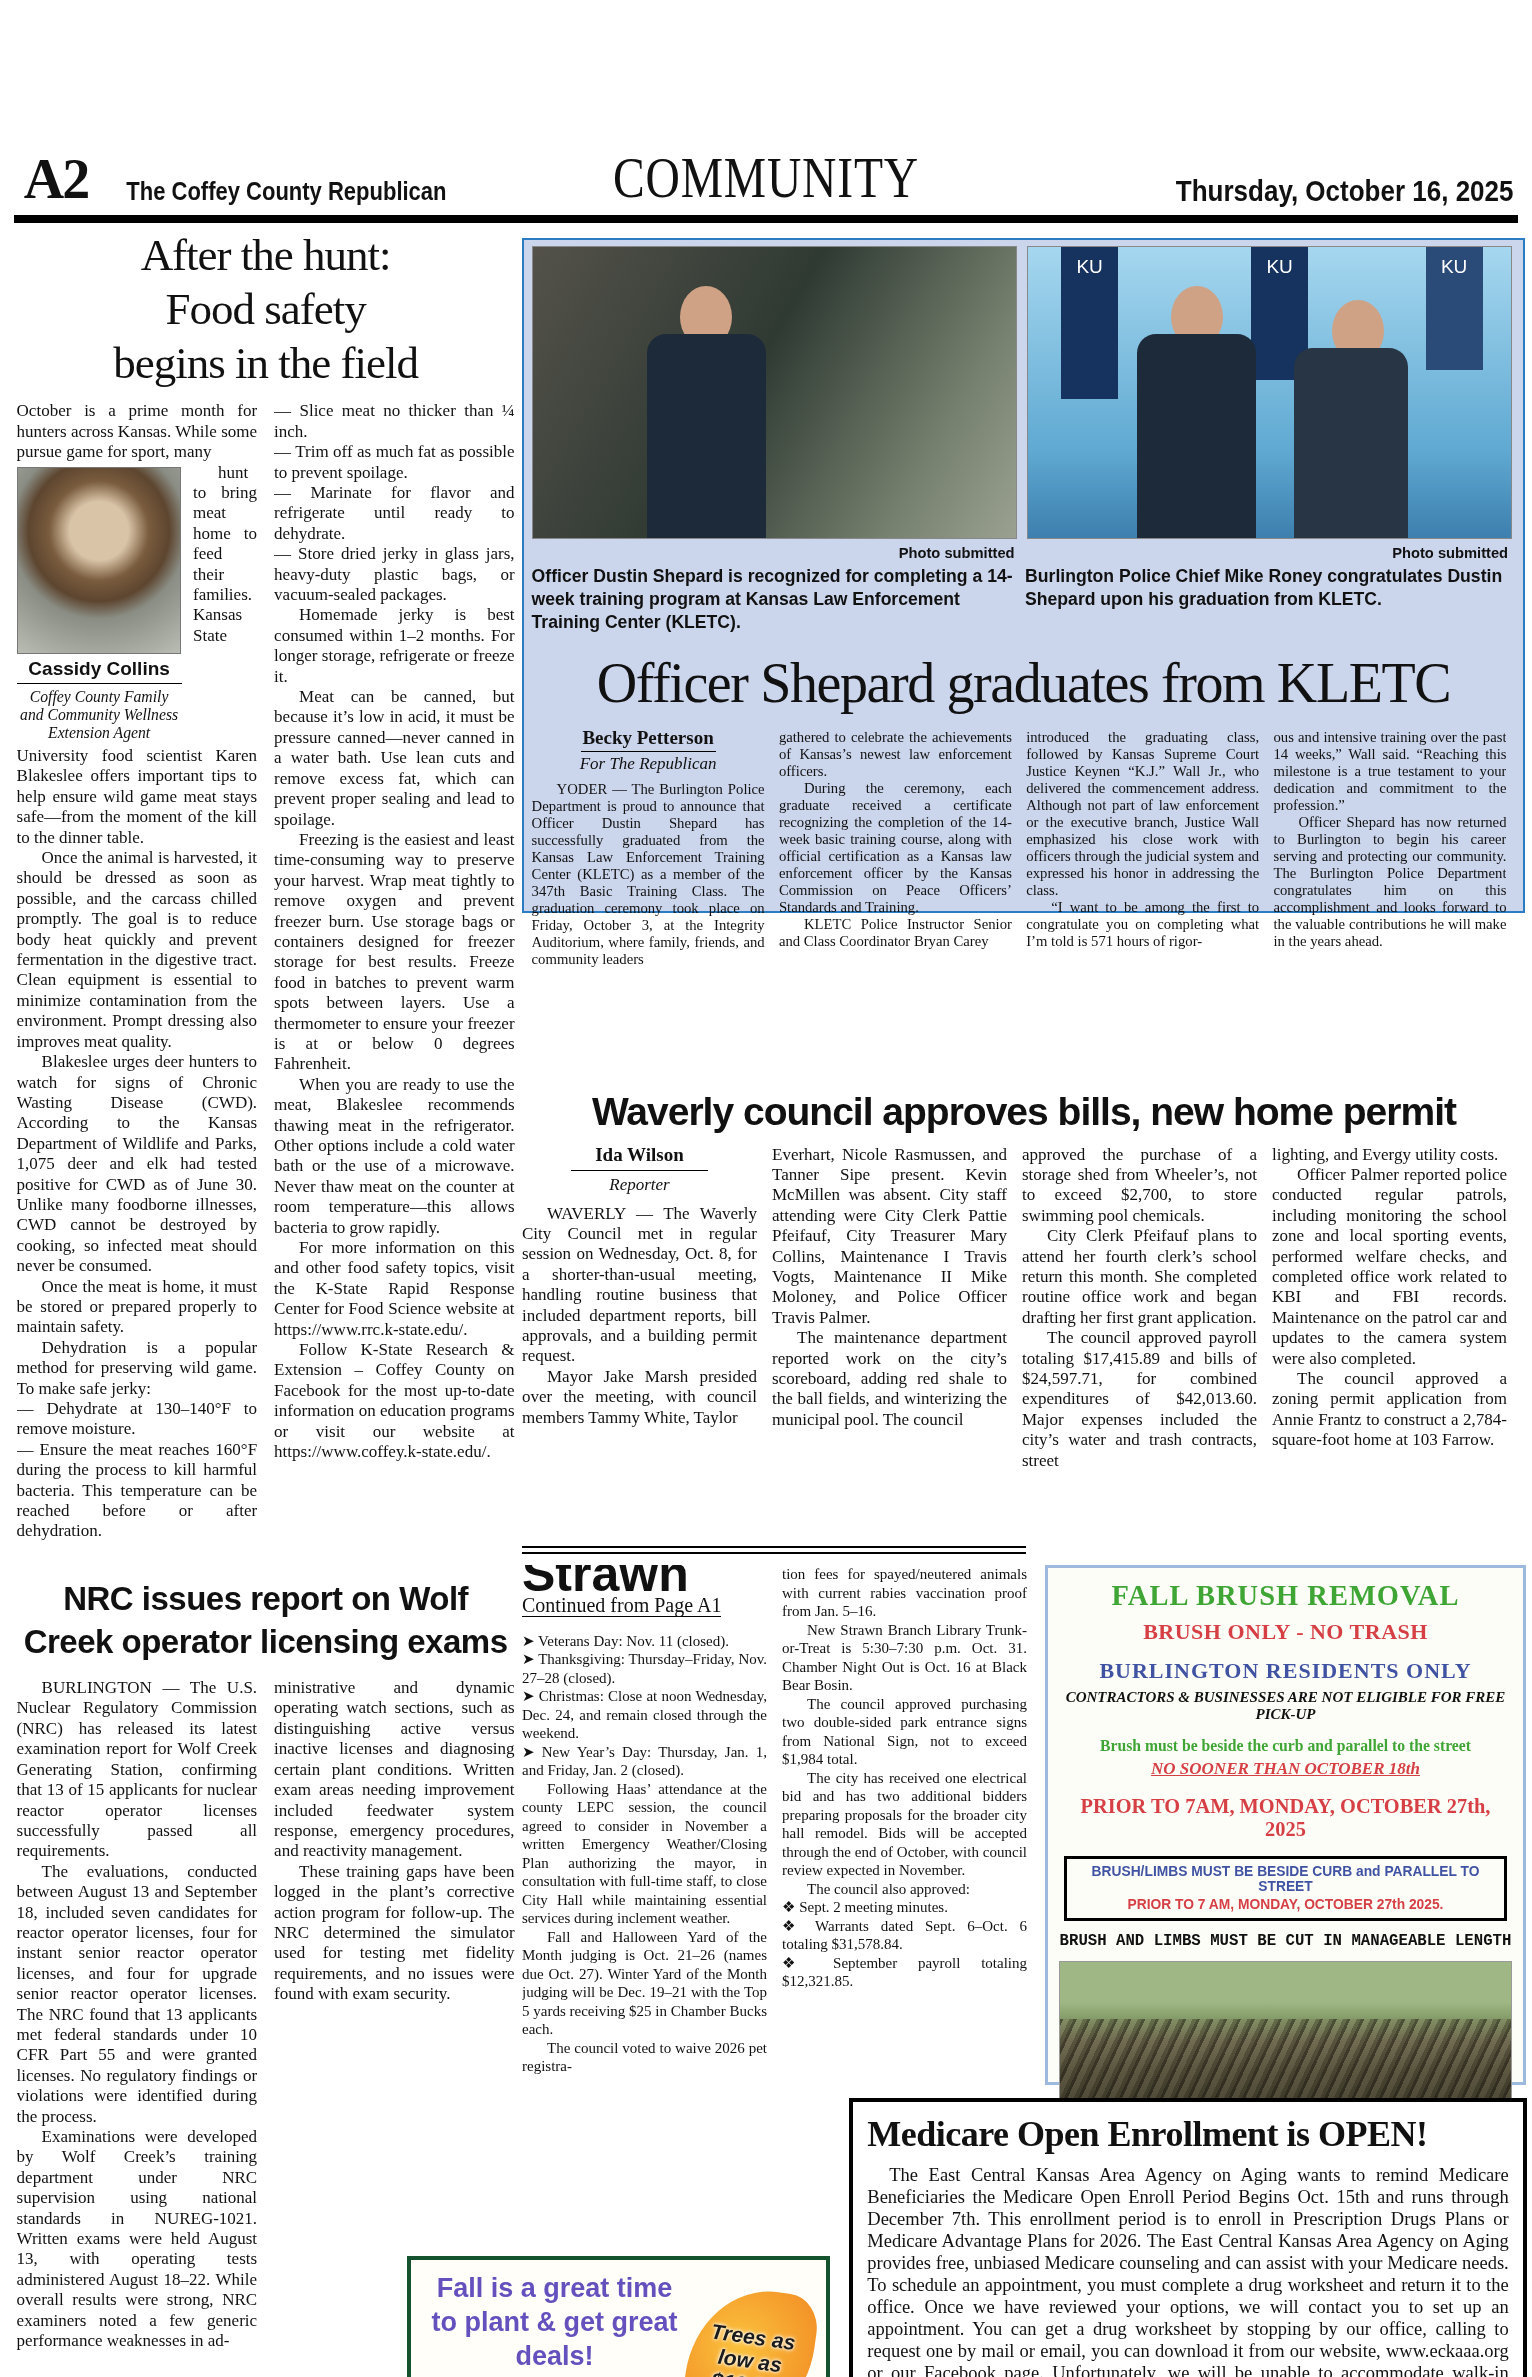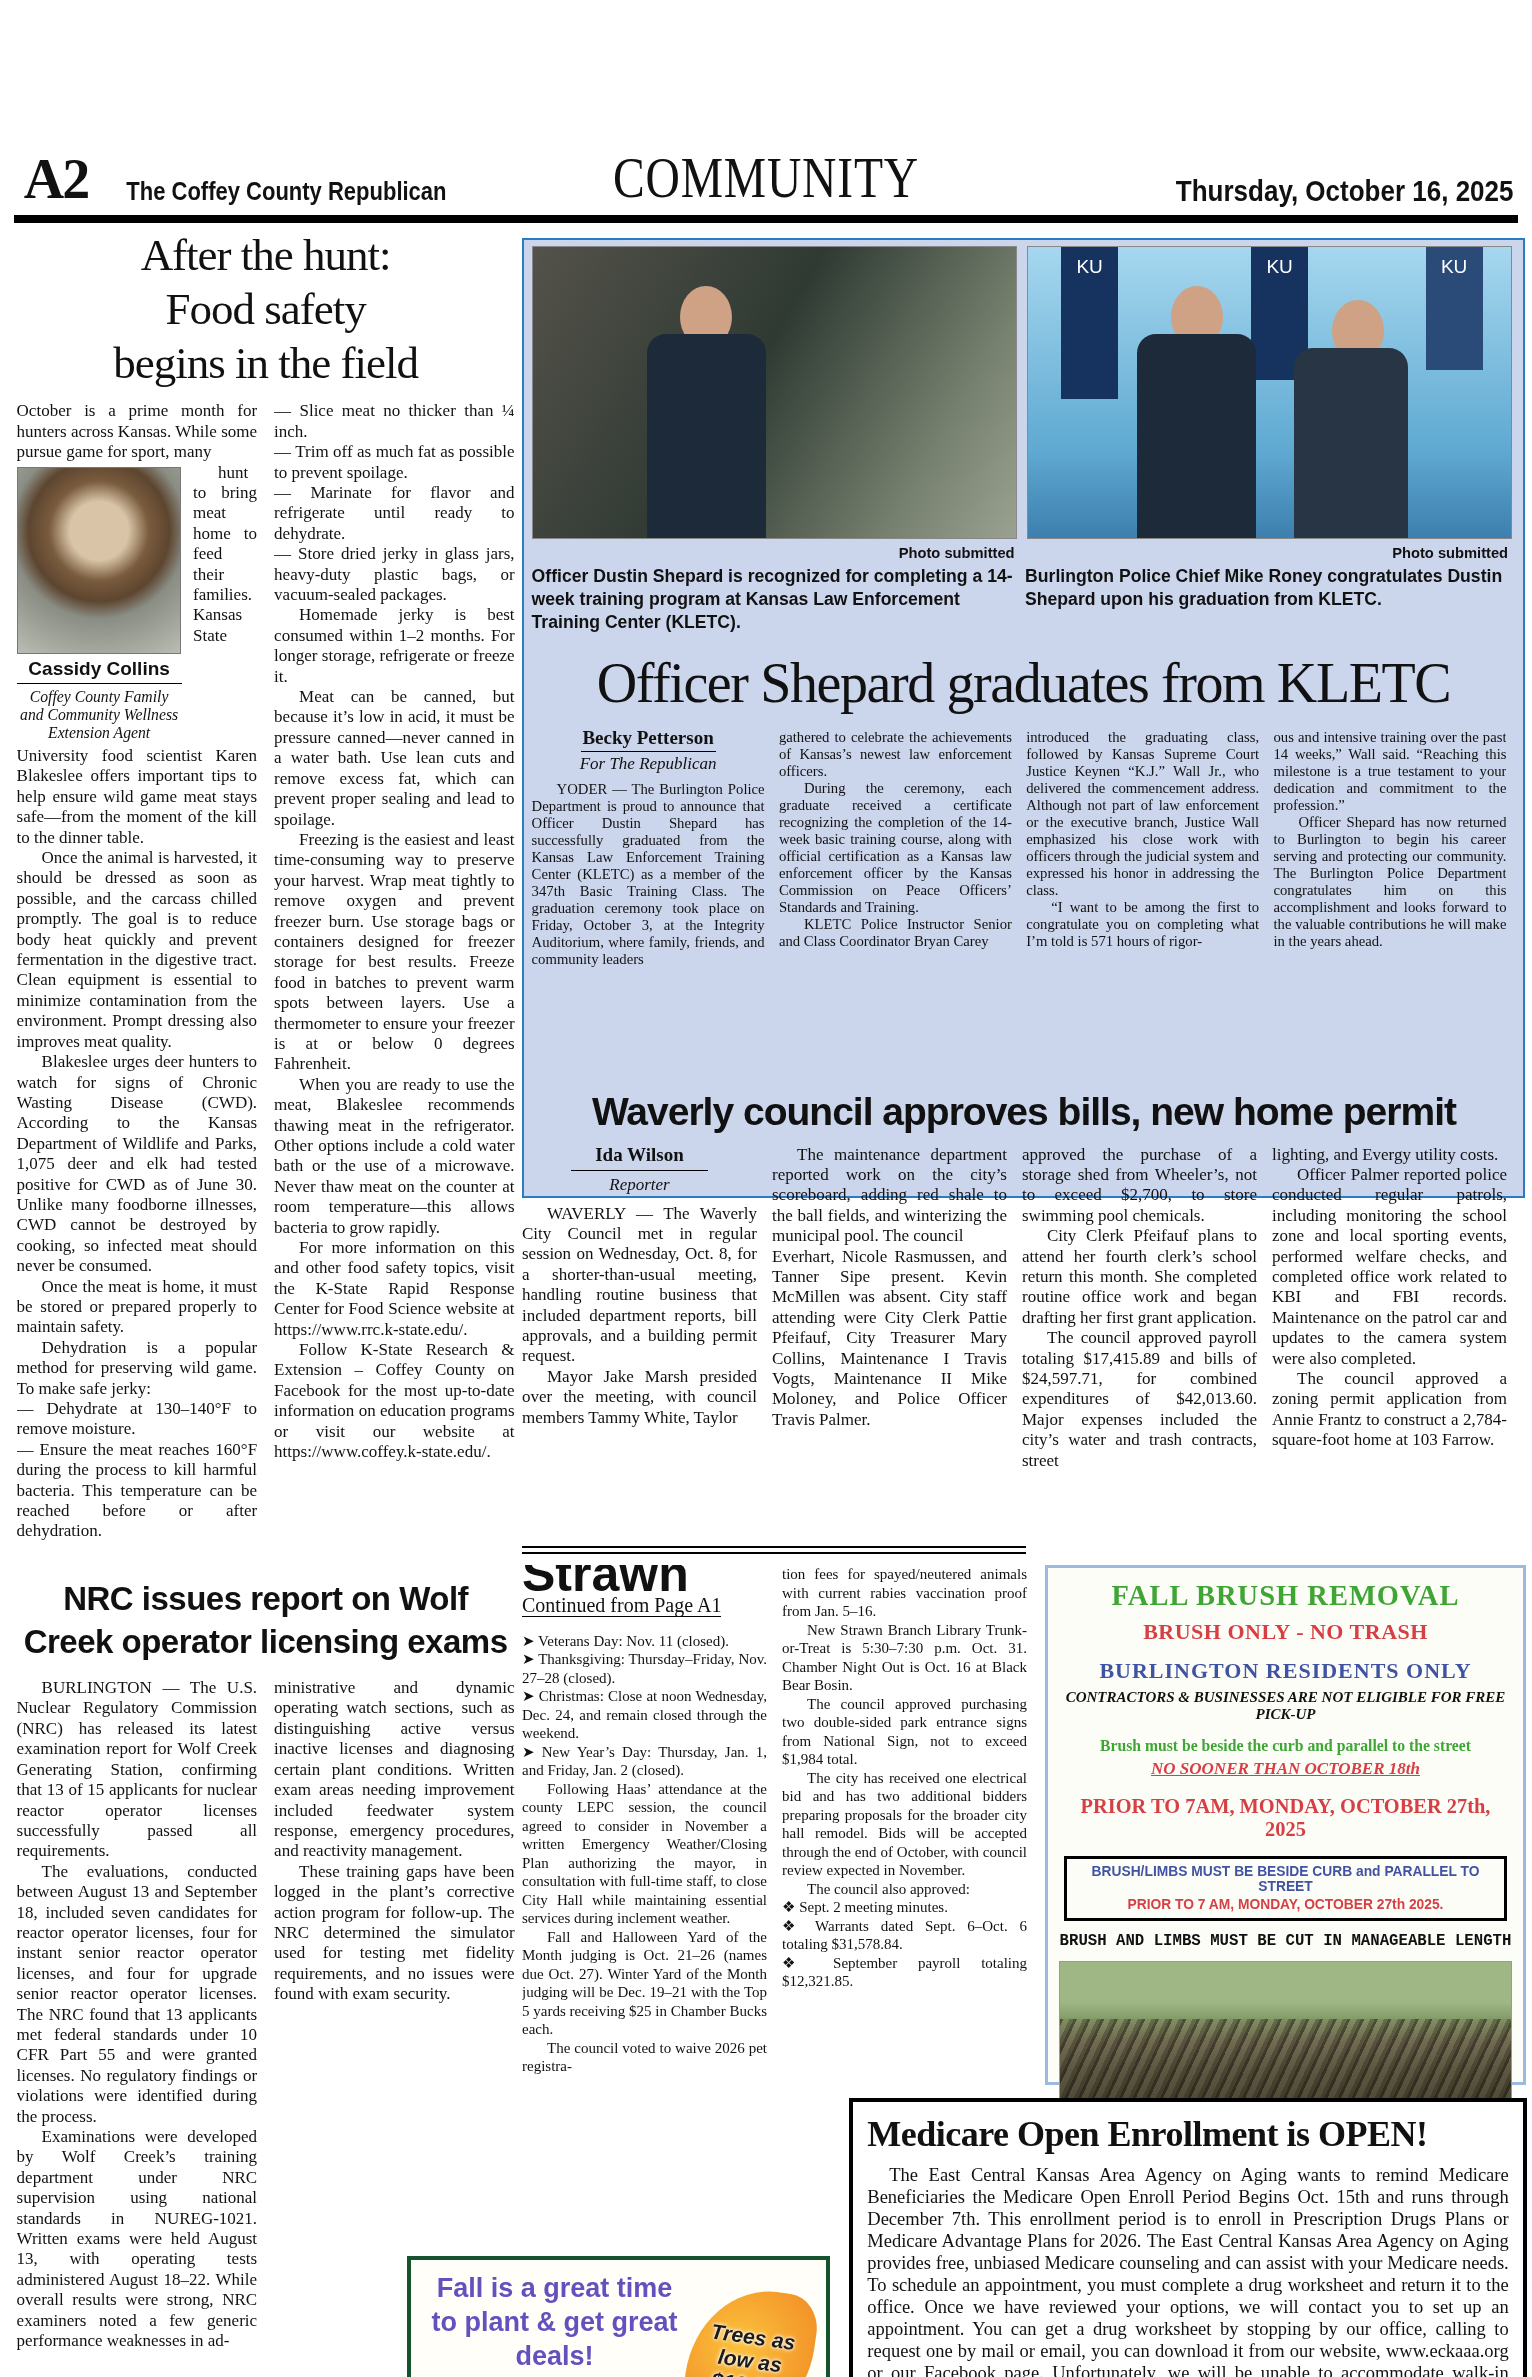--- a/index.html
+++ b/index.html
@@ -32,21 +32,21 @@
   .hunt .cols{margin-top:11.4px;gap:17px;}
   .hunt .col{width:241px;height:1141px;font-size:17px;line-height:20.4px;}
   .portrait{float:left;width:165px;margin:4.8px 11.4px 3.8px 0;}
   .portrait .pic{width:162px;height:185px;border:1px solid #777;
       background:radial-gradient(circle at 50% 34%, #d9c4a8 0 20%, #7a5c3e 34%, #5d452f 48%, #8a8d84 60%, #b9bdb4 100%);}
   .portrait .pname{font-family:"Liberation Sans","DejaVu Sans",sans-serif;font-weight:bold;
       font-size:19px;text-align:center;margin-top:4.8px;border-bottom:1.4px solid #000;padding-bottom:3.8px;}
   .portrait .prole{font-style:italic;font-size:15.7px;line-height:18px;text-align:center;margin-top:3.8px;}
 
   
-  .kletc{position:absolute;left:522px;top:238px;width:1003px;height:960px;
+  .kletc{position:absolute;left:522px;top:238px;width:1003px;height:675px;
          background:#cbd5eb;border:2.9px solid #2b7cc2;box-sizing:border-box;padding:5.7px 7.6px;}
   .photorow{display:flex;gap:10.5px;}
   .photo{height:291px;border:1px solid #888;position:relative;overflow:hidden;}
   .photo.left{width:483px;background:linear-gradient(120deg,#54524a,#2f3a33 45%,#77816f 80%,#9aa191);}
   .photo.right{width:483px;background:linear-gradient(#a6d7ef,#5fa9d2 70%,#3d7fae);}
   .sil{position:absolute;bottom:0;background:#1d2a3a;border-radius:19px 19px 0 0;}
   .sil.a{left:114px;width:119px;height:204px;}
   .sil.b{left:266px;width:114px;height:190px;background:#273545;}
   .face{position:absolute;width:52px;height:62px;border-radius:50%;background:#cfa285;}
   .face.a{left:147px;bottom:190px;}
@@ -249,22 +249,22 @@
         <div class="byline-name">Ida Wilson</div>
         <div class="byline-rule"></div>
         <div class="byline-role">Reporter</div>
         <div>
             <p>WAVERLY — The Waverly City Council met in regular session on Wednesday, Oct. 8, for a shorter-than-usual meeting, handling routine business that included department reports, bill approvals, and a building permit request.</p>
             <p>Mayor Jake Marsh presided over the meeting, with council members Tammy White, Taylor</p>
           </div>
       </div>
       <div class="col cont">
           <div class="cw">
+            <p style="text-indent: 0px;">Everhart, Nicole Rasmussen, and Tanner Sipe present. Kevin McMillen was absent. City staff attending were City Clerk Pattie Pfeifauf, City Treasurer Mary Collins, Maintenance I Travis Vogts, Maintenance II Mike Moloney, and Police Officer Travis Palmer.</p>
             <p>The maintenance department reported work on the city’s scoreboard, adding red shale to the ball fields, and winterizing the municipal pool. The council</p>
-            <p style="text-indent: 0px;">Everhart, Nicole Rasmussen, and Tanner Sipe present. Kevin McMillen was absent. City staff attending were City Clerk Pattie Pfeifauf, City Treasurer Mary Collins, Maintenance I Travis Vogts, Maintenance II Mike Moloney, and Police Officer Travis Palmer.</p>
           </div>
         </div>
       <div class="col cont">
           <div class="cw">
             <p style="text-indent: 0px;">approved the purchase of a storage shed from Wheeler’s, not to exceed $2,700, to store swimming pool chemicals.</p>
             <p>City Clerk Pfeifauf plans to attend her fourth clerk’s school return this month. She completed routine office work and began drafting her first grant application.</p>
             <p>The council approved payroll totaling $17,415.89 and bills of $24,597.71, for combined expenditures of $42,013.60. Major expenses included the city’s water and trash contracts, street</p>
           </div>
         </div>
       <div class="col cont">

